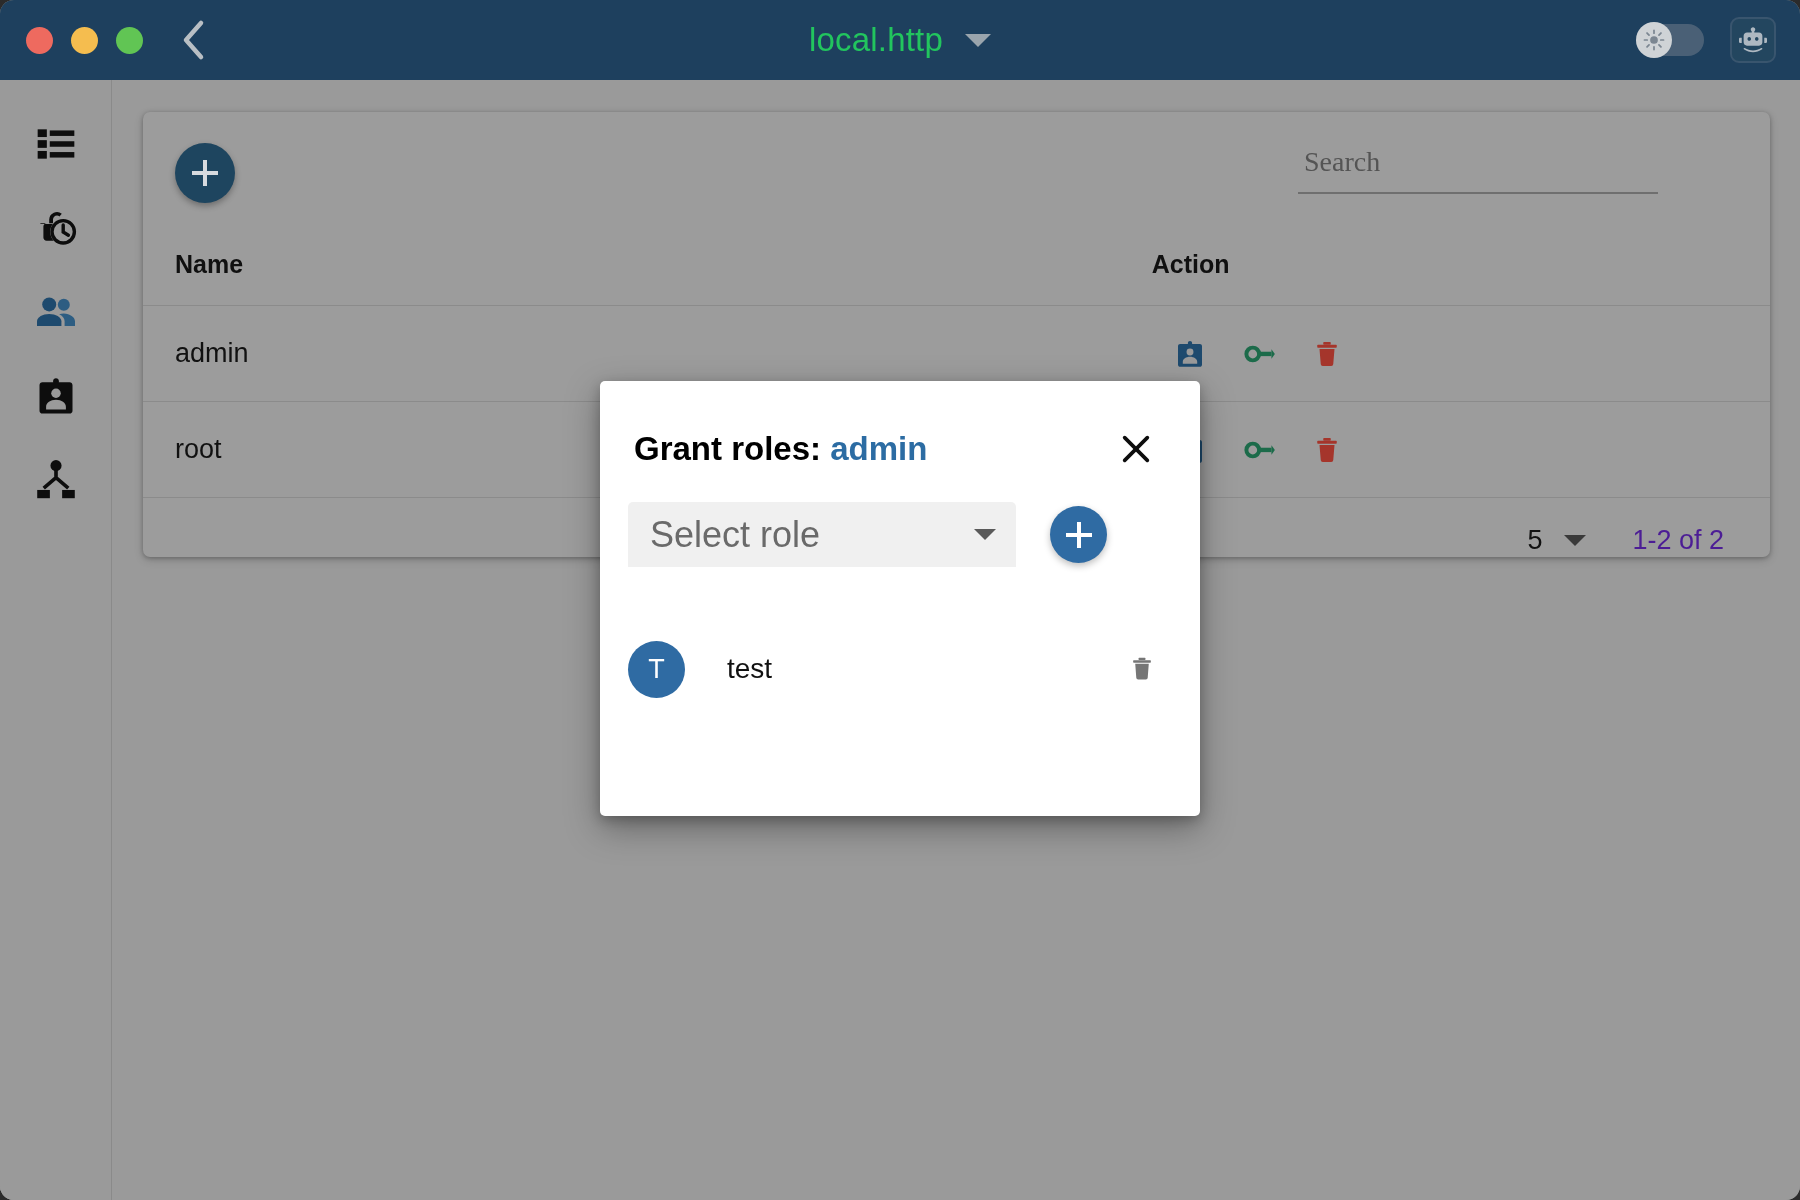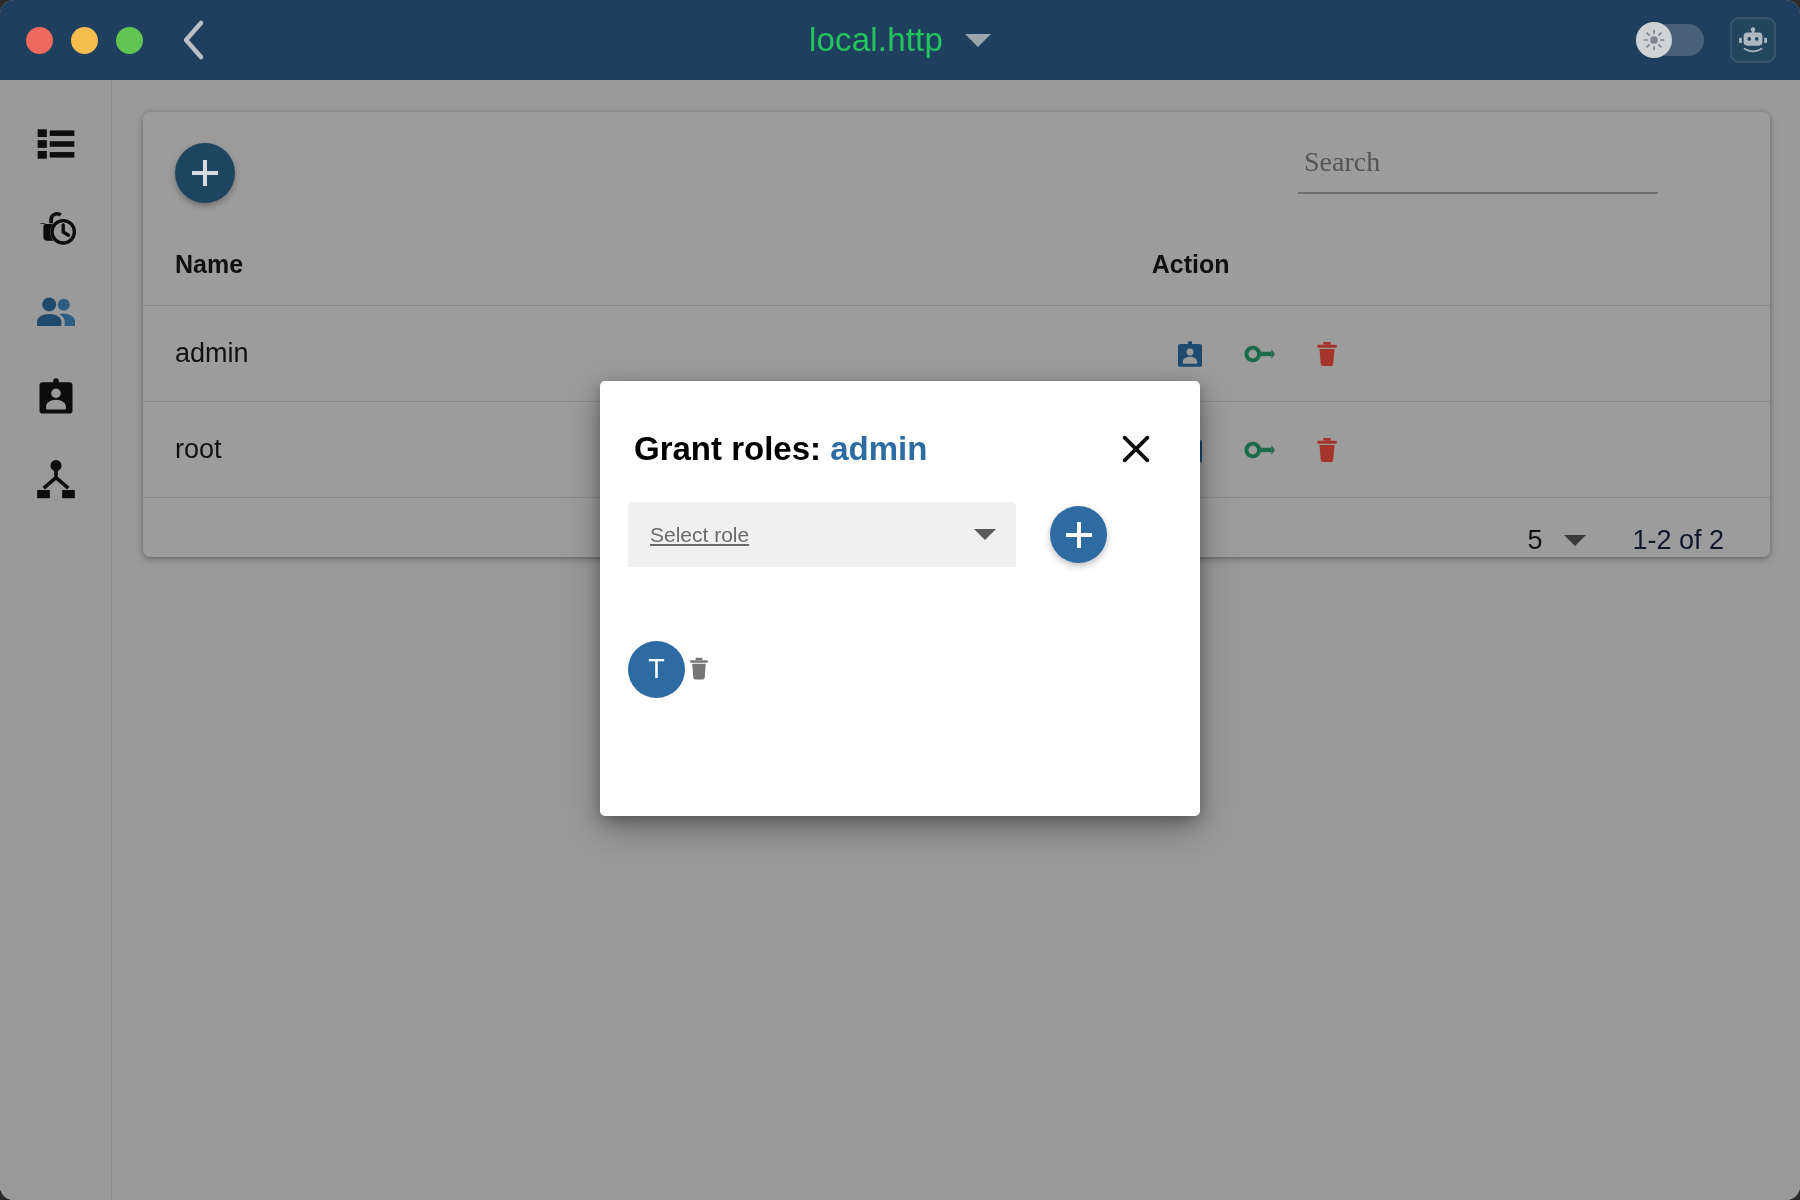--- a/index.html
+++ b/index.html
@@ -266,21 +266,21 @@
     margin-right: 46px;
     width: 0; height: 0;
     border-left: 11px solid transparent;
     border-right: 11px solid transparent;
     border-top: 11px solid #3a3a3a;
     cursor: pointer;
     display: inline-block;
   }
   #page-range {
     font-size: 27px;
-    color: #0f172a;
+    color: #4c1d95;
   }
 
   
   #modal {
     position: absolute;
     left: 600px;
     top: 301px;
     width: 600px;
     height: 435px;
     background: #ffffff;
@@ -323,23 +323,22 @@
     height: 65px;
     background: #f0f0f0;
     border-radius: 5px 5px 0 0;
     display: flex;
     align-items: center;
     justify-content: space-between;
     padding: 0 20px 0 22px;
     cursor: pointer;
   }
   #role-select-label {
-    font-size: 21px;
+    font-size: 36px;
     color: #6a6a6a;
-    text-decoration: underline;
   }
   #role-select-caret {
     width: 0; height: 0;
     border-left: 11px solid transparent;
     border-right: 11px solid transparent;
     border-top: 11px solid #5a5a5a;
   }
   #role-add-fab {
     width: 57px; height: 57px;
     border-radius: 50%;
@@ -606,20 +605,21 @@
           <span id="role-select-caret"></span>
         </div>
         <div id="role-add-fab">
           <span class="fab-plus"></span>
         </div>
       </div>
 
       <div id="role-list">
         <div class="role-item">
           <div class="role-avatar">T</div>
+          <div class="role-name">test</div>
           <span class="role-delete">
             <svg width="28" height="28" viewBox="0 0 24 24">
               <rect x="9" y="2.4" width="6" height="1.9" rx="0.6" fill="#767676"></rect>
               <rect x="4.4" y="4.4" width="15.2" height="2.2" rx="0.6" fill="#767676"></rect>
               <path fill="#767676" d="M6.2 7.6h11.6l-.9 12a1.6 1.6 0 0 1-1.6 1.5H8.7a1.6 1.6 0 0 1-1.6-1.5z"></path>
             </svg>
           </span>
         </div>
       </div>
     </div>

